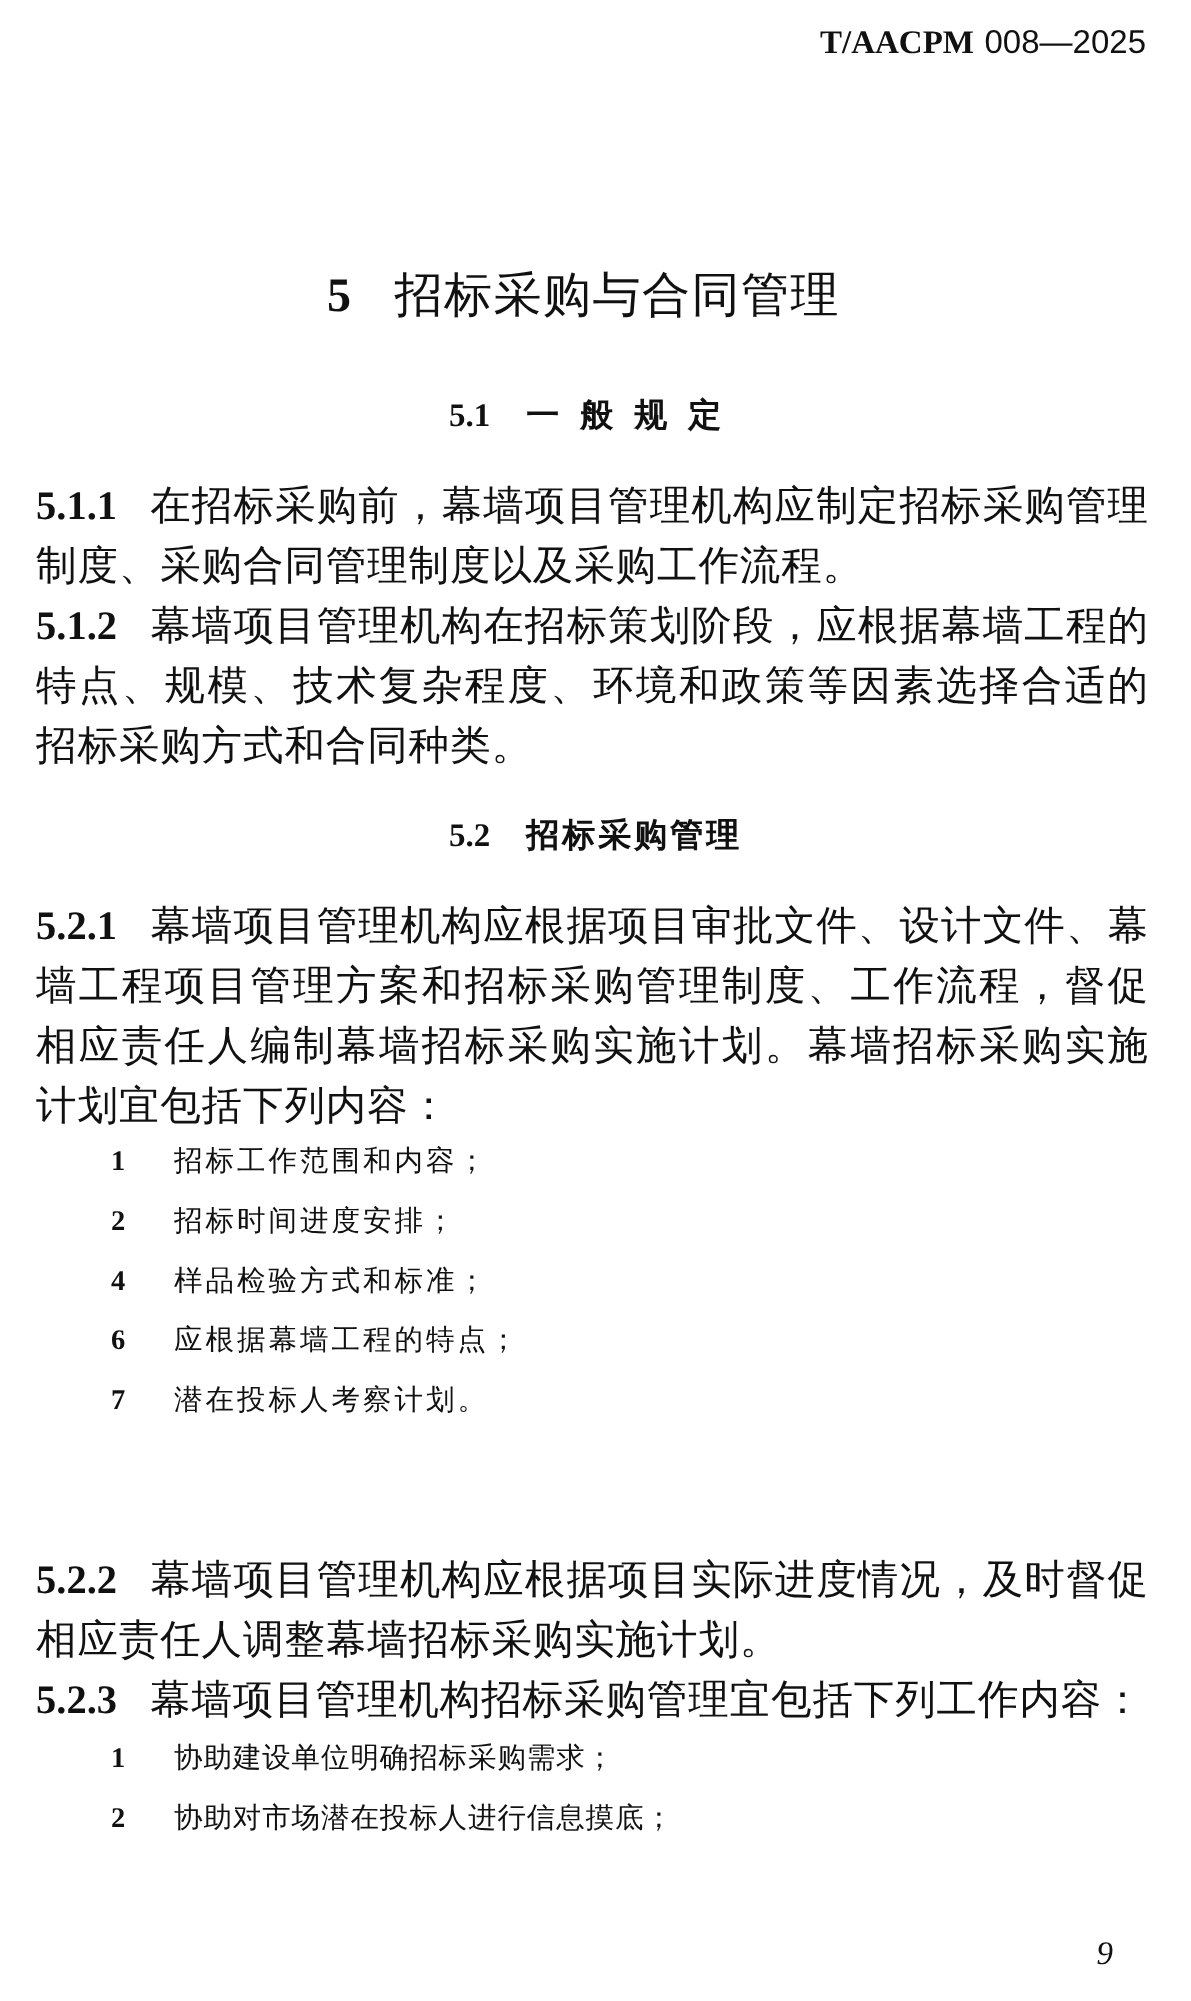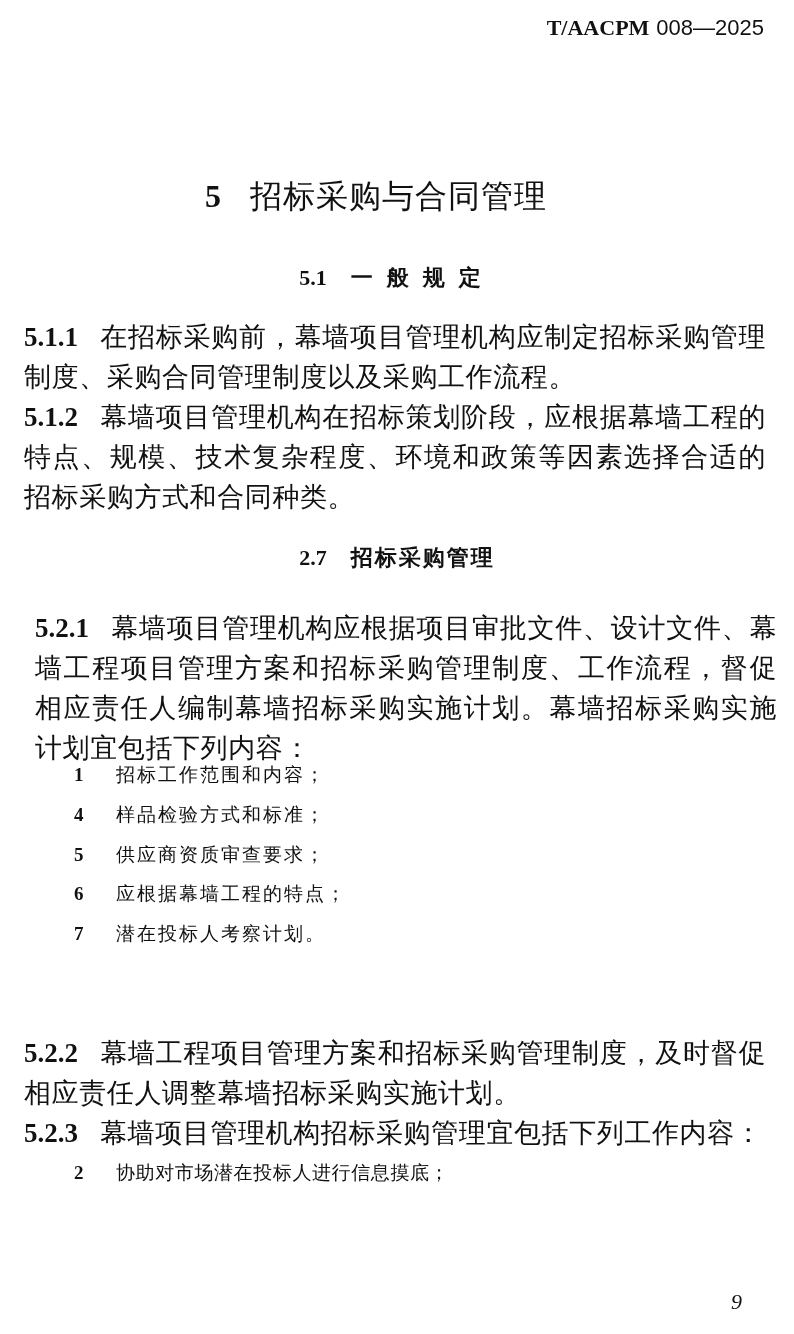--- a/index.html
+++ b/index.html
@@ -27,21 +27,21 @@
       font-family: "Liberation Serif", serif;
       font-weight: bold;
     }
     .header-code .num {
       font-family: "Liberation Sans", sans-serif;
       font-weight: normal;
     }
     .chapter-title {
       position: absolute;
       top: 176px;
-      left: 4px;
+      left: 17px;
       width: 744px;
       text-align: center;
       font-size: 32px;
       line-height: 40px;
       letter-spacing: 1px;
     }
     .chapter-title .ch-num {
       font-family: "Liberation Serif", serif;
       font-weight: bold;
       margin-right: 28px;
@@ -144,40 +144,41 @@
 
 <p class="para p-511" style="margin:0;">
   <span class="clause-num">5.1.1</span><span>在招标采购前，幕墙项目管理机构应制定招标采购管理制度、采购合同管理制度以及采购工作流程。</span>
 </p>
 
 <p class="para p-512" style="margin:0;">
   <span class="clause-num">5.1.2</span><span>幕墙项目管理机构在招标策划阶段，应根据幕墙工程的特点、规模、技术复杂程度、环境和政策等因素选择合适的招标采购方式和合同种类。</span>
 </p>
 
 <h2 class="section-title sec-5-2" style="margin:0;">
-  <span class="sec-num">2.7</span><span class="sec-text">招标采购管理</span>
+  <span class="sec-num">5.2</span><span class="sec-text">招标采购管理</span>
 </h2>
 
-<p class="para p-521" style="margin:11px;">
+<p class="para p-521" style="margin:0;">
   <span class="clause-num">5.2.1</span><span>幕墙项目管理机构应根据项目审批文件、设计文件、幕墙工程项目管理方案和招标采购管理制度、工作流程，督促相应责任人编制幕墙招标采购实施计划。幕墙招标采购实施计划宜包括下列内容：</span>
 </p>
 
 <ul class="list list-521">
   <li><span class="item-num">1</span><span>招标工作范围和内容；</span></li>
+  <li><span class="item-num">2</span><span>招标时间进度安排；</span></li>
   <li><span class="item-num">4</span><span>样品检验方式和标准；</span></li>
-  <li><span class="item-num">5</span><span>供应商资质审查要求；</span></li>
   <li><span class="item-num">6</span><span>应根据幕墙工程的特点；</span></li>
   <li><span class="item-num">7</span><span>潜在投标人考察计划。</span></li>
 </ul>
 
 <p class="para p-522" style="margin:0;">
-  <span class="clause-num">5.2.2</span><span>幕墙工程项目管理方案和招标采购管理制度，及时督促相应责任人调整幕墙招标采购实施计划。</span>
+  <span class="clause-num">5.2.2</span><span>幕墙项目管理机构应根据项目实际进度情况，及时督促相应责任人调整幕墙招标采购实施计划。</span>
 </p>
 
 <p class="para p-523" style="margin:0;">
   <span class="clause-num">5.2.3</span><span>幕墙项目管理机构招标采购管理宜包括下列工作内容：</span>
 </p>
 
 <ul class="list list-523">
+  <li><span class="item-num">1</span><span>协助建设单位明确招标采购需求；</span></li>
   <li><span class="item-num">2</span><span>协助对市场潜在投标人进行信息摸底；</span></li>
 </ul>
 
 <div class="page-number">9</div>
 
 </body></html>

